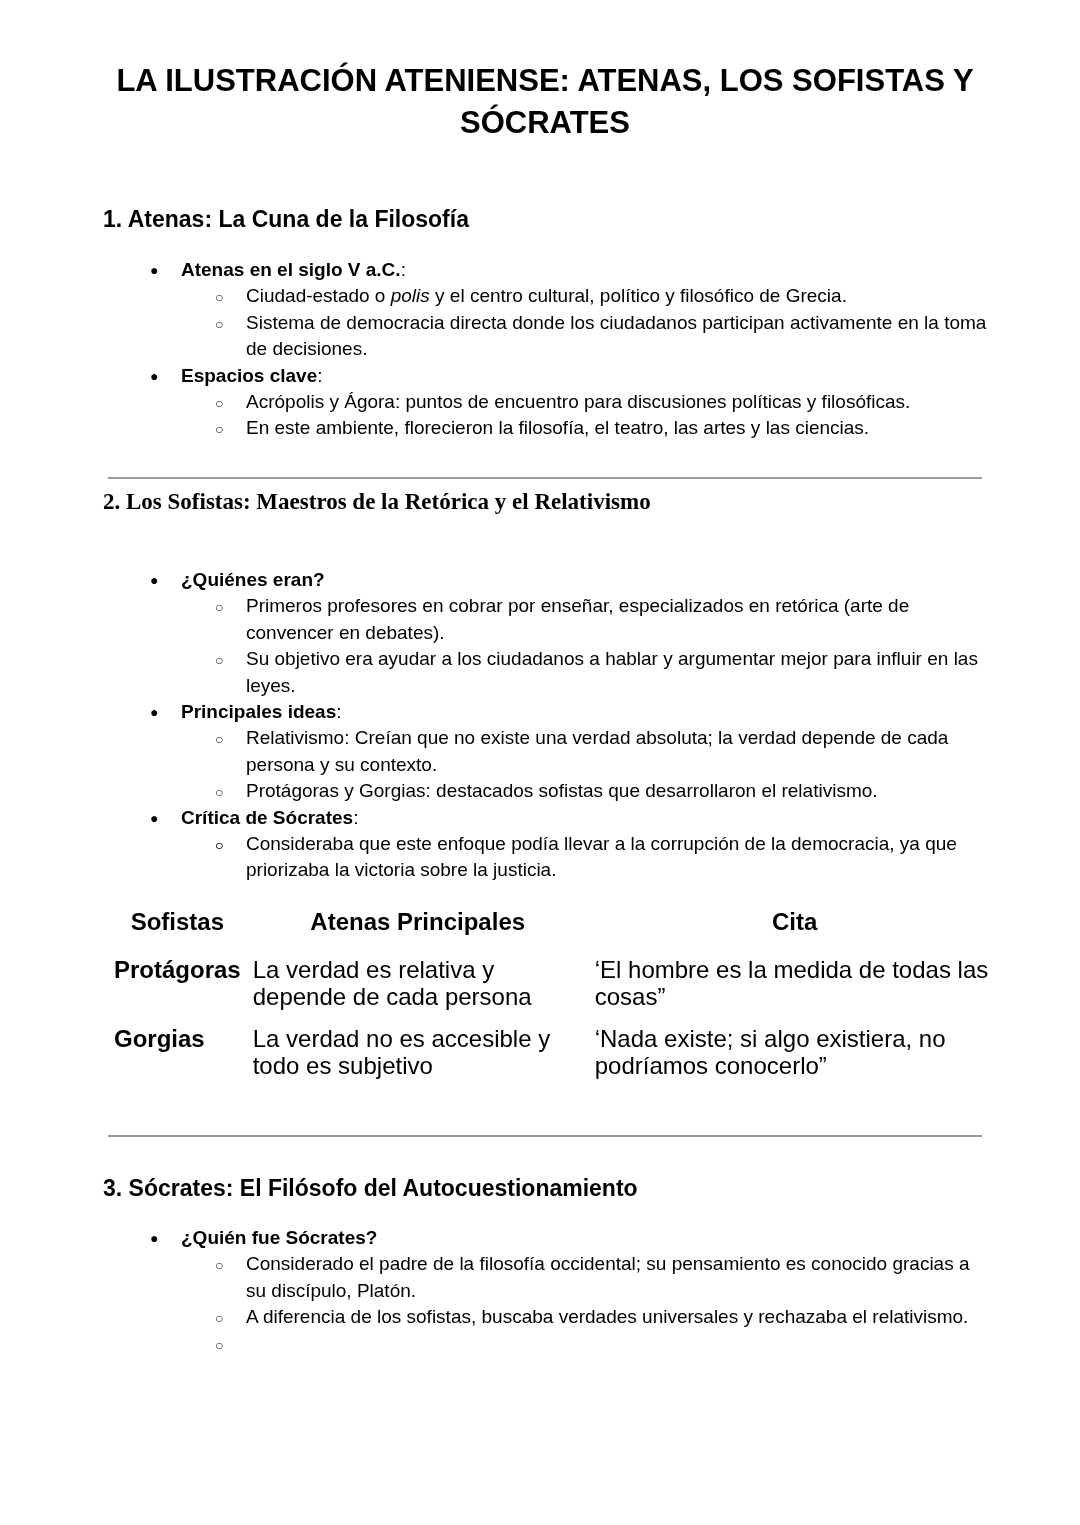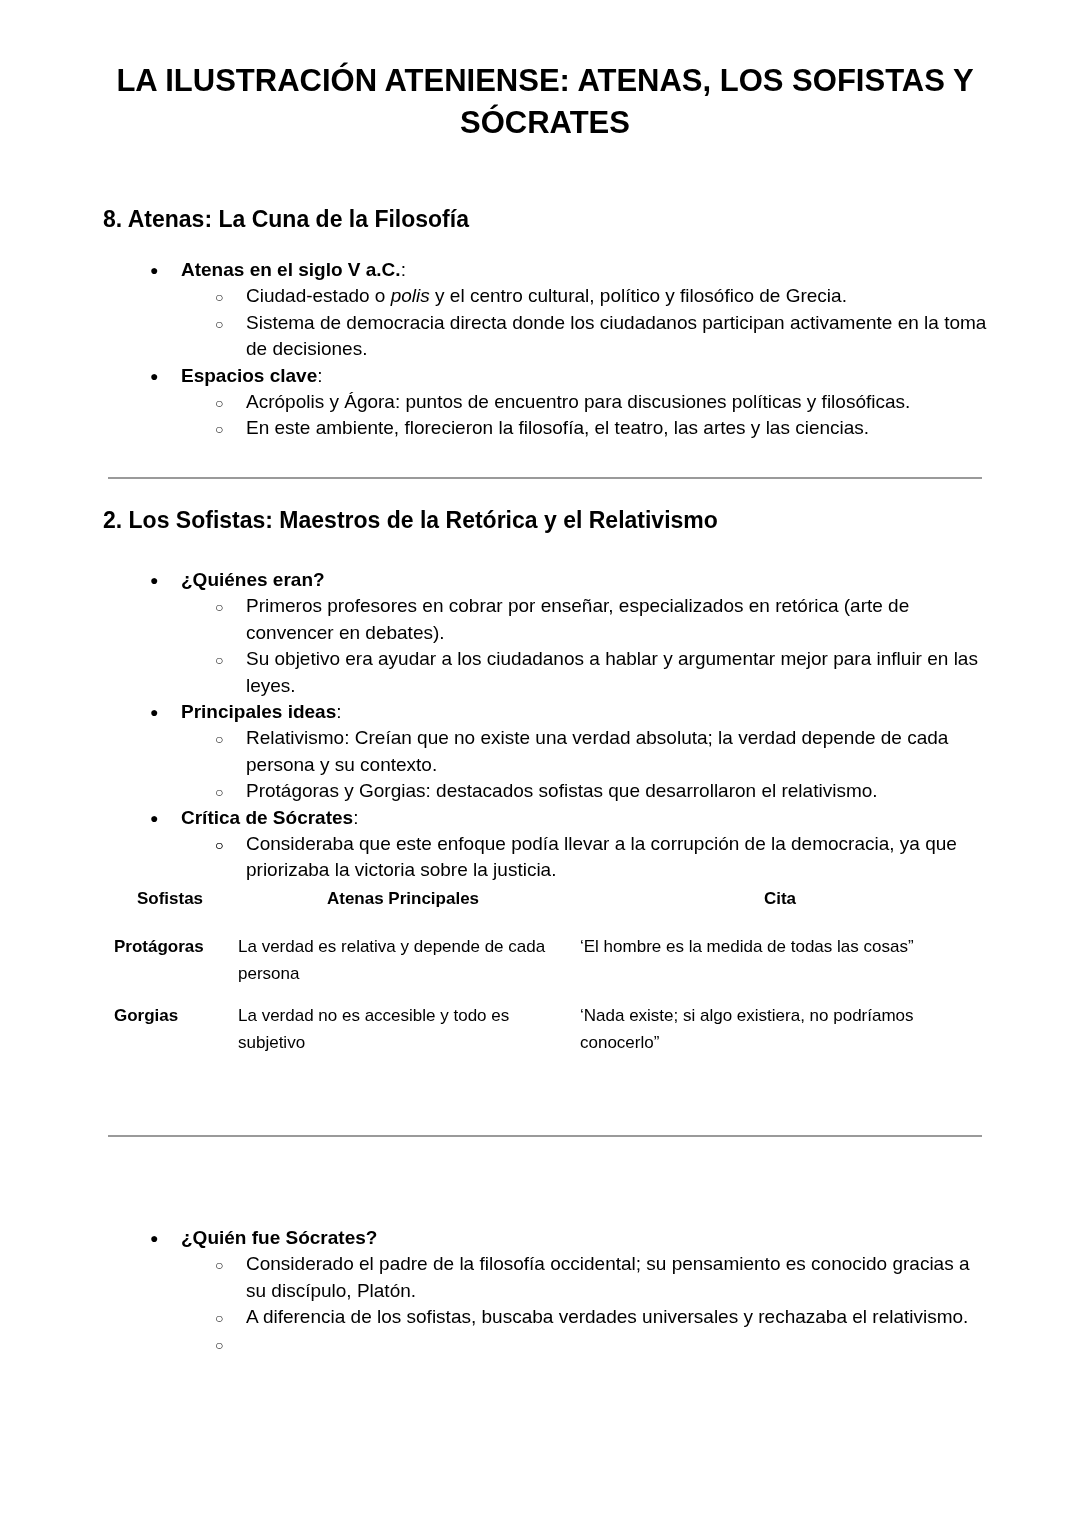--- a/index.html
+++ b/index.html
@@ -32,51 +32,51 @@
     }
     .l1-label { font-weight: bold; }
     b { font-weight: normal; }
     i { font-style: italic; }
 
     .divider {
       position: absolute; left: 108px; width: 874px; height: 2px; background: #9a9a9a;
     }
 
     table.sofistas {
-      position: absolute; left: 108px; top: 882px; border-collapse: collapse;
-      font-size: 17px; line-height: 26.4px;
+      position: absolute; left: 108px; top: 905px; border-collapse: collapse;
+      font-size: 24px; line-height: 26.4px;
     }
     table.sofistas th { font-weight: bold; text-align: center; padding: 4px 6px 18px 6px; vertical-align: top; }
     table.sofistas td { padding: 4px 6px 12px 6px; vertical-align: top; }
     table.sofistas td.name { font-weight: bold; width: 112px; }
     table.sofistas td.idea { width: 330px; padding-left: 6px; margin-left: 15px; }
     table.sofistas td.quote { width: 400px; }
   </style>
 </head>
 <body>
 
 <div class="page">
 
   <h1 class="doc-title">LA ILUSTRACIÓN ATENIENSE: ATENAS, LOS SOFISTAS Y SÓCRATES</h1>
 
-  <h2 class="section-heading" style="top:204px;">8. Atenas: La Cuna de la Filosofía</h2>
+  <h2 class="section-heading" style="top:204px;">1. Atenas: La Cuna de la Filosofía</h2>
   <ul class="l1" style="top:257px;">
       <li><span class="bullet">●</span><span class="l1-label">Atenas en el siglo V a.C.</span><span>:</span><ul class="l2">
           <li><span class="bullet">○</span><b>Ciudad-estado</b><span> o </span><i>polis</i><span> y el centro cultural, político y filosófico de Grecia.</span></li>
           <li><span class="bullet">○</span><span>Sistema de </span><b>democracia directa</b><span> donde los ciudadanos participan activamente en la toma de decisiones.</span></li>
         </ul></li>
       <li><span class="bullet">●</span><span class="l1-label">Espacios clave</span><span>:</span><ul class="l2">
           <li><span class="bullet">○</span><b>Acrópolis</b><span> y </span><b>Ágora</b><span>: puntos de encuentro para discusiones políticas y filosóficas.</span></li>
           <li><span class="bullet">○</span><span>En este ambiente, florecieron la </span><b>filosofía</b><span>, el </span><b>teatro</b><span>, las </span><b>artes</b><span> y las </span><b>ciencias</b><span>.</span></li>
         </ul></li>
     </ul>
 
   <div class="divider" style="top:477px;"></div>
 
-  <h2 class="section-heading" style="top:505px;">2. Los Sofistas: Maestros de la Retórica y el Relativismo</h2>
+  <h2 class="section-heading" style="top:487px;font-family:Liberation Serif, serif;">2. Los Sofistas: Maestros de la Retórica y el Relativismo</h2>
   <ul class="l1" style="top:567px;">
       <li><span class="bullet">●</span><span class="l1-label">¿Quiénes eran?</span><ul class="l2">
           <li><span class="bullet">○</span><span>Primeros </span><b>profesores</b><span> en cobrar por enseñar, especializados en </span><b>retórica</b><span> (arte de convencer en debates).</span></li>
           <li><span class="bullet">○</span><span>Su objetivo era ayudar a los ciudadanos a hablar y argumentar mejor para influir en las leyes.</span></li>
         </ul></li>
       <li><span class="bullet">●</span><span class="l1-label">Principales ideas</span><span>:</span><ul class="l2">
           <li><span class="bullet">○</span><b>Relativismo</b><span>: Creían que no existe una verdad absoluta; la verdad depende de cada persona y su contexto.</span></li>
           <li><span class="bullet">○</span><b>Protágoras</b><span> y </span><b>Gorgias</b><span>: destacados sofistas que desarrollaron el relativismo.</span></li>
         </ul></li>
       <li><span class="bullet">●</span><span class="l1-label">Crítica de Sócrates</span><span>:</span><ul class="l2">
@@ -102,20 +102,21 @@
       <tr>
         <td class="name">Gorgias</td>
         <td class="idea">La verdad no es accesible y todo es subjetivo</td>
         <td class="quote">‘Nada existe; si algo existiera, no podríamos conocerlo”</td>
       </tr>
     </tbody>
   </table>
 
   <div class="divider" style="top:1135px;"></div>
 
+  <h2 class="section-heading" style="top:1173px;">3. Sócrates: El Filósofo del Autocuestionamiento</h2>
   <ul class="l1" style="top:1225px;">
       <li><span class="bullet">●</span><span class="l1-label">¿Quién fue Sócrates?</span><ul class="l2">
           <li><span class="bullet">○</span><span>Considerado el </span><b>padre de la filosofía occidental</b><span>; su pensamiento es conocido gracias a su discípulo, Platón.</span></li>
           <li><span class="bullet">○</span><span>A diferencia de los sofistas, buscaba </span><b>verdades universales</b><span> y rechazaba el relativismo.</span></li>
           <li><span class="bullet">○</span></li>
         </ul></li>
     </ul>
 
 </div>
 

